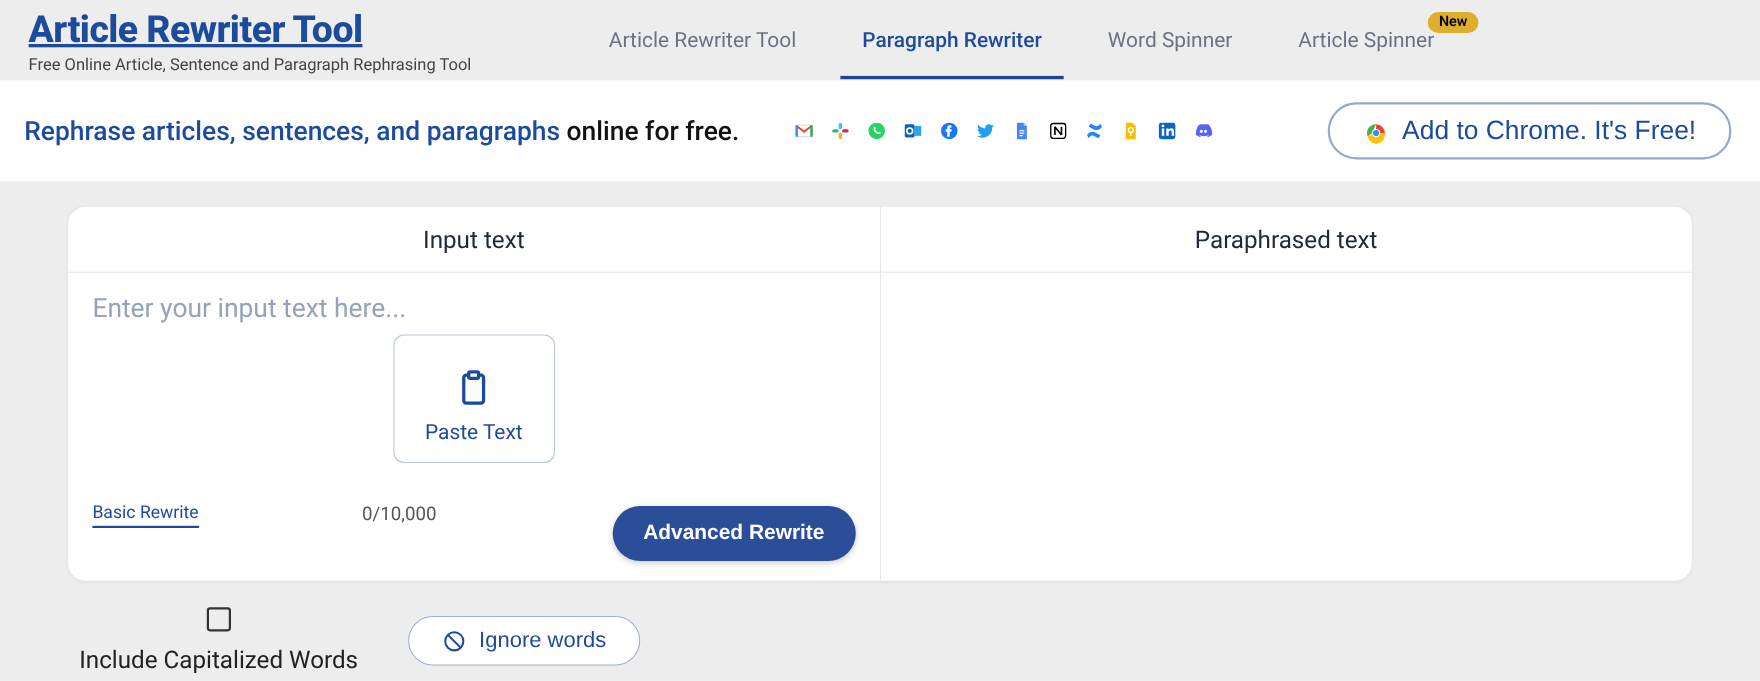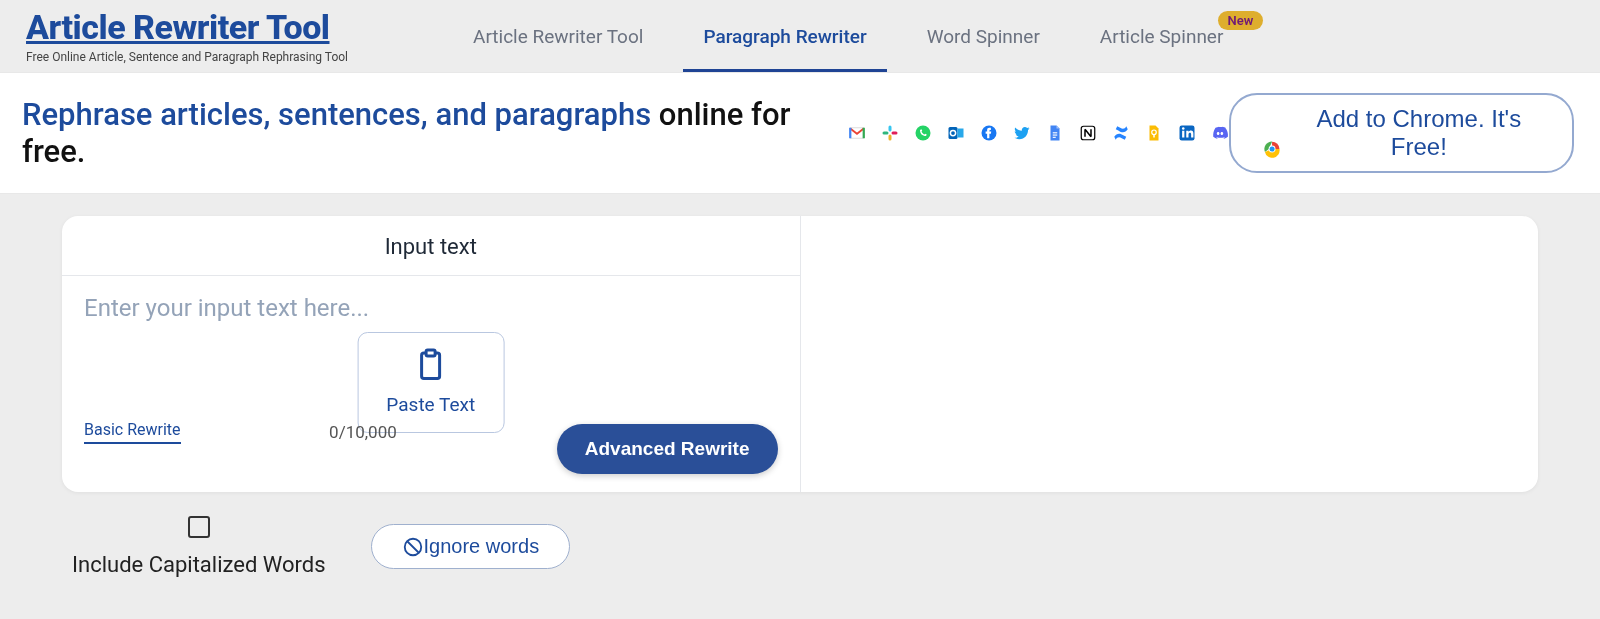--- a/index.html
+++ b/index.html
@@ -33,21 +33,21 @@
   .brand-title{
     font-size:34px;
     font-weight:800;
     color:var(--blue);
     text-decoration:underline;
     letter-spacing:-.5px;
     line-height:1.05;
     cursor:pointer;
   }
   .brand-sub{
-    font-size:12px;
+    font-size:15px;
     color:#444;
     margin-top:4px;
   }
   .nav-items{
     display:flex;
     gap:60px;
     margin-left:110px;
     align-items:center;
     padding-top:20px;
   }
@@ -57,64 +57,64 @@
     cursor:pointer;
     padding-bottom:24px;
     position:relative;
   }
   .nav-item.active{color:var(--blue);font-weight:500;}
   .nav-item.active::after{
     content:"";position:absolute;left:-20px;right:-20px;bottom:0;height:3px;background:#1f4494;
   }
   .nav-item .badge{
     position:absolute; top:-14px; right:-40px;
-    background:#deae2d;color:#701a75;
+    background:#deae2d;color:#000000;
     font-size:13px;font-weight:600;
     padding:2px 10px;border-radius:12px;
   }
   
   .promo{
     background:#fff;border-top:1px solid #e8e8e8;border-bottom:1px solid #e8e8e8;
     display:flex;align-items:center;
     padding:20px 26px 20px 22px;
   }
-  .promo-text{font-size:31px;}
+  .promo-text{font-size:24px;}
   .promo-text .hl{color:var(--blue);font-weight:500;}
   .promo-text .rest{color:#111;font-weight:500;}
   .promo-icons{display:flex;gap:15px;margin-left:50px;align-items:center;}
   .mi{width:18px;height:18px;display:flex;align-items:center;justify-content:center;font-size:18px;cursor:pointer;}
   .add-chrome{
     margin-left:auto;
     display:flex;align-items:flex-end;gap:12px;
     border:2px solid #94a9d0;border-radius:28px;
     padding:10px 30px;
     font-size:24px;color:var(--blue);
     cursor:pointer;background:#fff;font-weight:500;
   }
   .chrome-svg{width:24px;height:24px;}
   
   .wrap{padding:22px 62px 0 62px;}
   .card{
     background:#fff;border-radius:16px;
     box-shadow:0 1px 4px rgba(0,0,0,.06);
-    display:flex;height:276px;
+    display:flex;height:340px;
     overflow:hidden;
   }
   .pane{flex:1;display:flex;flex-direction:column;}
   .pane.left{border-right:1px solid var(--border);}
   .pane-head{
     text-align:center;font-size:22px;color:#1f2937;
     padding:18px 0 16px 0;border-bottom:1px solid var(--border);
   }
   .pane-body{flex:1;position:relative;padding:18px 22px 0 22px;}
   .placeholder{font-size:24px;color:var(--placeholder);}
   .paste-box{
     position:absolute;top:56px;left:50%;transform:translateX(-50%);
     border:1px solid #b9c7e0;border-radius:10px;
-    padding:14px 28px 16px 28px;
+    padding:30px 28px 16px 28px;
     display:flex;flex-direction:column;align-items:center;gap:10px;
     cursor:pointer;
   }
   .paste-box svg{width:36px;height:36px;}
   .paste-box span{color:var(--blue);font-size:19px;}
   .pane-foot{
     display:flex;align-items:center;
     padding:0 22px 18px 22px;
   }
   .basic-link{
@@ -127,21 +127,21 @@
     border-radius:28px;font-size:19px;font-weight:600;
     padding:14px 28px;cursor:pointer;
     box-shadow:0 2px 6px rgba(0,0,0,.2);
     margin-top:34px;
   }
   
   .opts{display:flex;align-items:center;gap:45px;padding:24px 10px 0 10px;}
   .opt-check{display:flex;align-items:center;gap:14px;font-size:22px;color:#222;cursor:pointer;flex-direction:column;}
   .cbox{width:22px;height:22px;border:2.5px solid #333;border-radius:3px;}
   .ignore-btn{
-    display:flex;align-items:center;
+    display:flex;align-items:center;gap:12px;
     border:1px solid #9fb0ce;border-radius:28px;
     padding:10px 30px;font-size:20px;color:var(--blue);
     cursor:pointer;background:#fff;
   }
   .ignore-btn svg{width:22px;height:22px;}
 </style>
 </head>
 <body>
 
 <div class="topnav">
@@ -274,20 +274,21 @@
           <span>Paste Text</span>
         </div>
       </div>
       <div class="pane-foot">
         <span class="basic-link">Basic Rewrite</span>
         <span class="counter">0/10,000</span>
         <button class="adv-btn">Advanced Rewrite</button>
       </div>
     </div>
     <div class="pane">
+      <div class="pane-head">Paraphrased text</div>
       <div class="pane-body"></div>
     </div>
   </div>
 
   <div class="opts">
     <label class="opt-check">
       <span class="cbox"></span>
       <span>Include Capitalized Words</span>
     </label>
     <button class="ignore-btn">

